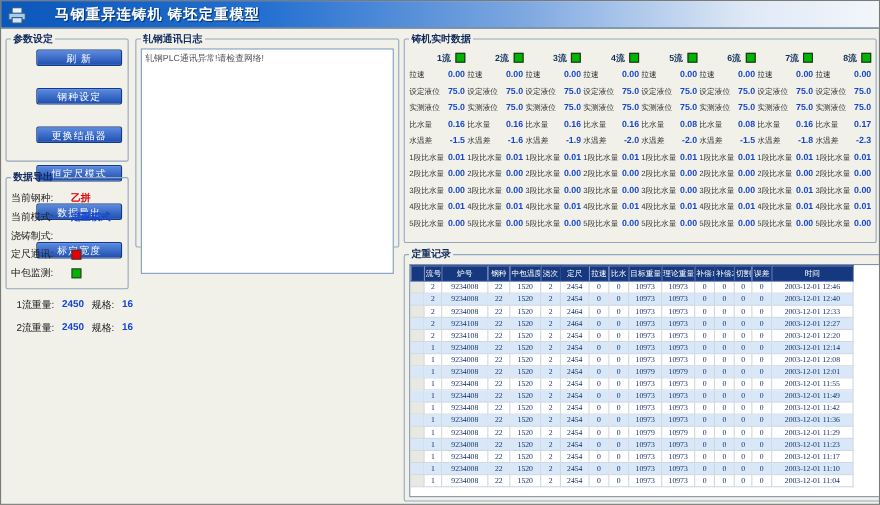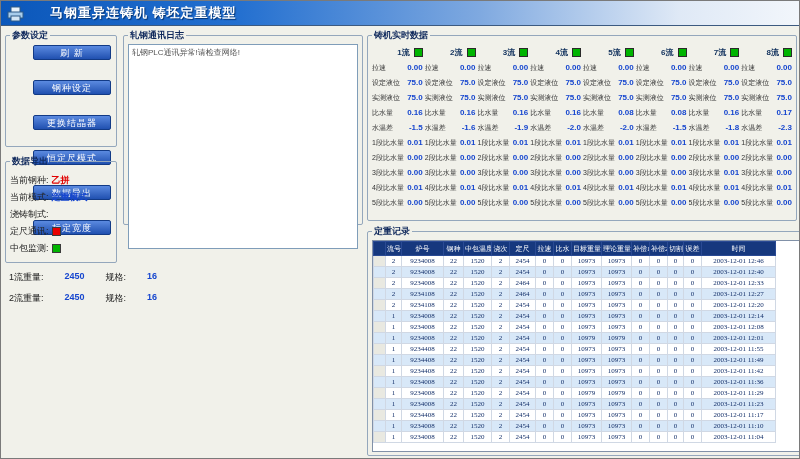--- a/index.html
+++ b/index.html
@@ -19,29 +19,29 @@
   fieldset.group legend { font-size: 9px; font-weight: bold; color: #10295c; padding: 0 2px; }
 
   
   .gb-params { left: 4px; top: 28px; width: 112px; height: 118px; }
   .btn-stack { display: flex; flex-direction: column; gap: 20px; align-items: flex-end; padding: 1px 1px 0 0; }
   .param-btn { width: 78px; height: 15px; font-size: 9px; color: #fff; cursor: default;
     background: linear-gradient(#5b8ae0, #2050b0); border: 1px solid #123a86; border-radius: 2px;
     line-height: 12px; font-family: inherit; letter-spacing: 1px; }
 
   .gb-current { left: 4px; top: 154px; width: 112px; height: 108px; }
-  .field-row { display: flex; align-items: center; font-size: 9px; color: #222; margin: 4px 0; gap: 3px; }
+  .field-row { display: flex; align-items: center; font-size: 9px; color: #222; margin: 4px 0; gap: 16px; }
   .value-red { color: #e00000; font-weight: bold; }
   .value-blue { color: #1646cf; font-weight: bold; }
   .status-sq { width: 9px; height: 9px; border: 1px solid #3a3a3a; display: inline-block; }
   .sq-red { background: #e80000; }
   .sq-green { background: #00b400; }
 
   .weights { position: absolute; left: 8px; top: 270px; width: 112px; font-size: 9px; }
-  .weight-row { display: flex; gap: 21px; margin-bottom: 8px; color: #222; white-space: nowrap; }
+  .weight-row { display: flex; gap: 7px; margin-bottom: 8px; color: #222; white-space: nowrap; justify-content: flex-end; }
 
   
   .gb-mill { left: 122px; top: 28px; width: 240px; height: 196px; }
   .gb-sizing { left: 122px; top: 228px; width: 240px; height: 227px; }
   .log-area { background: #ffffff; border: 1px solid #7f9db9; width: 100%; font-size: 8px;
     color: #555; padding: 2px 3px; overflow: hidden; }
   .gb-mill .log-area { height: 205px; }
   .gb-sizing .log-area { height: 208px; }
   .log-line { line-height: 11px; white-space: nowrap; }
 

